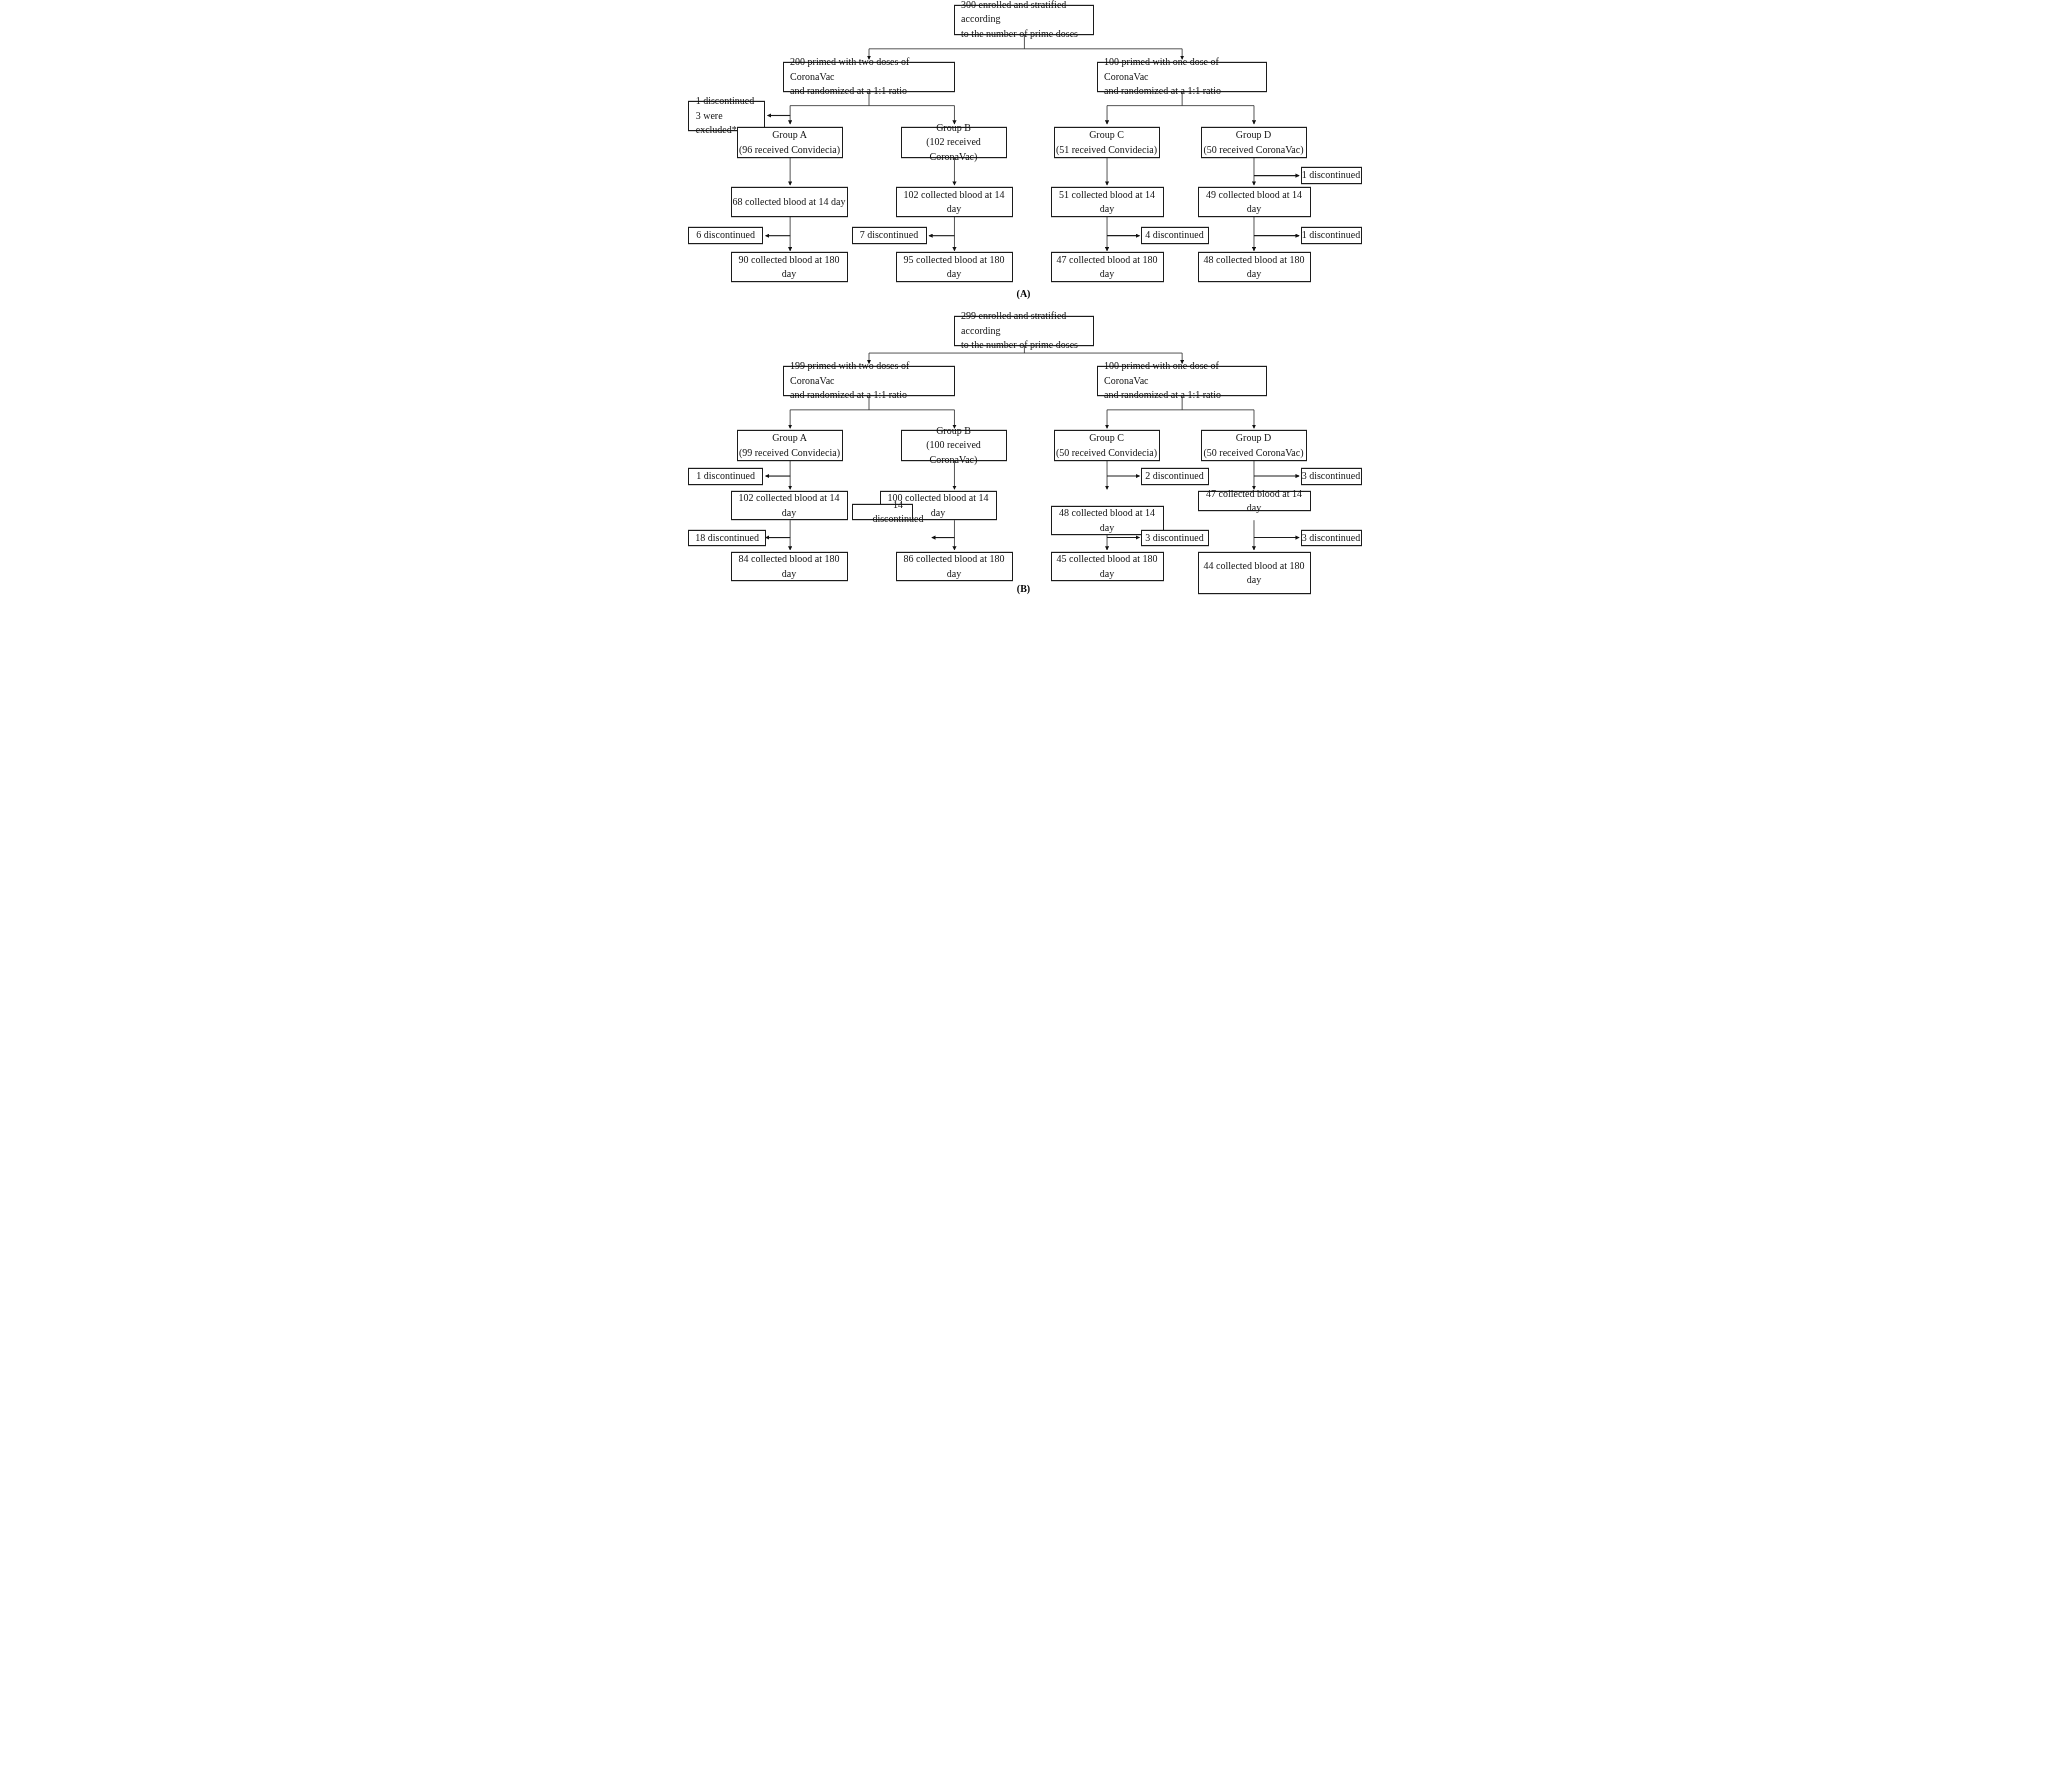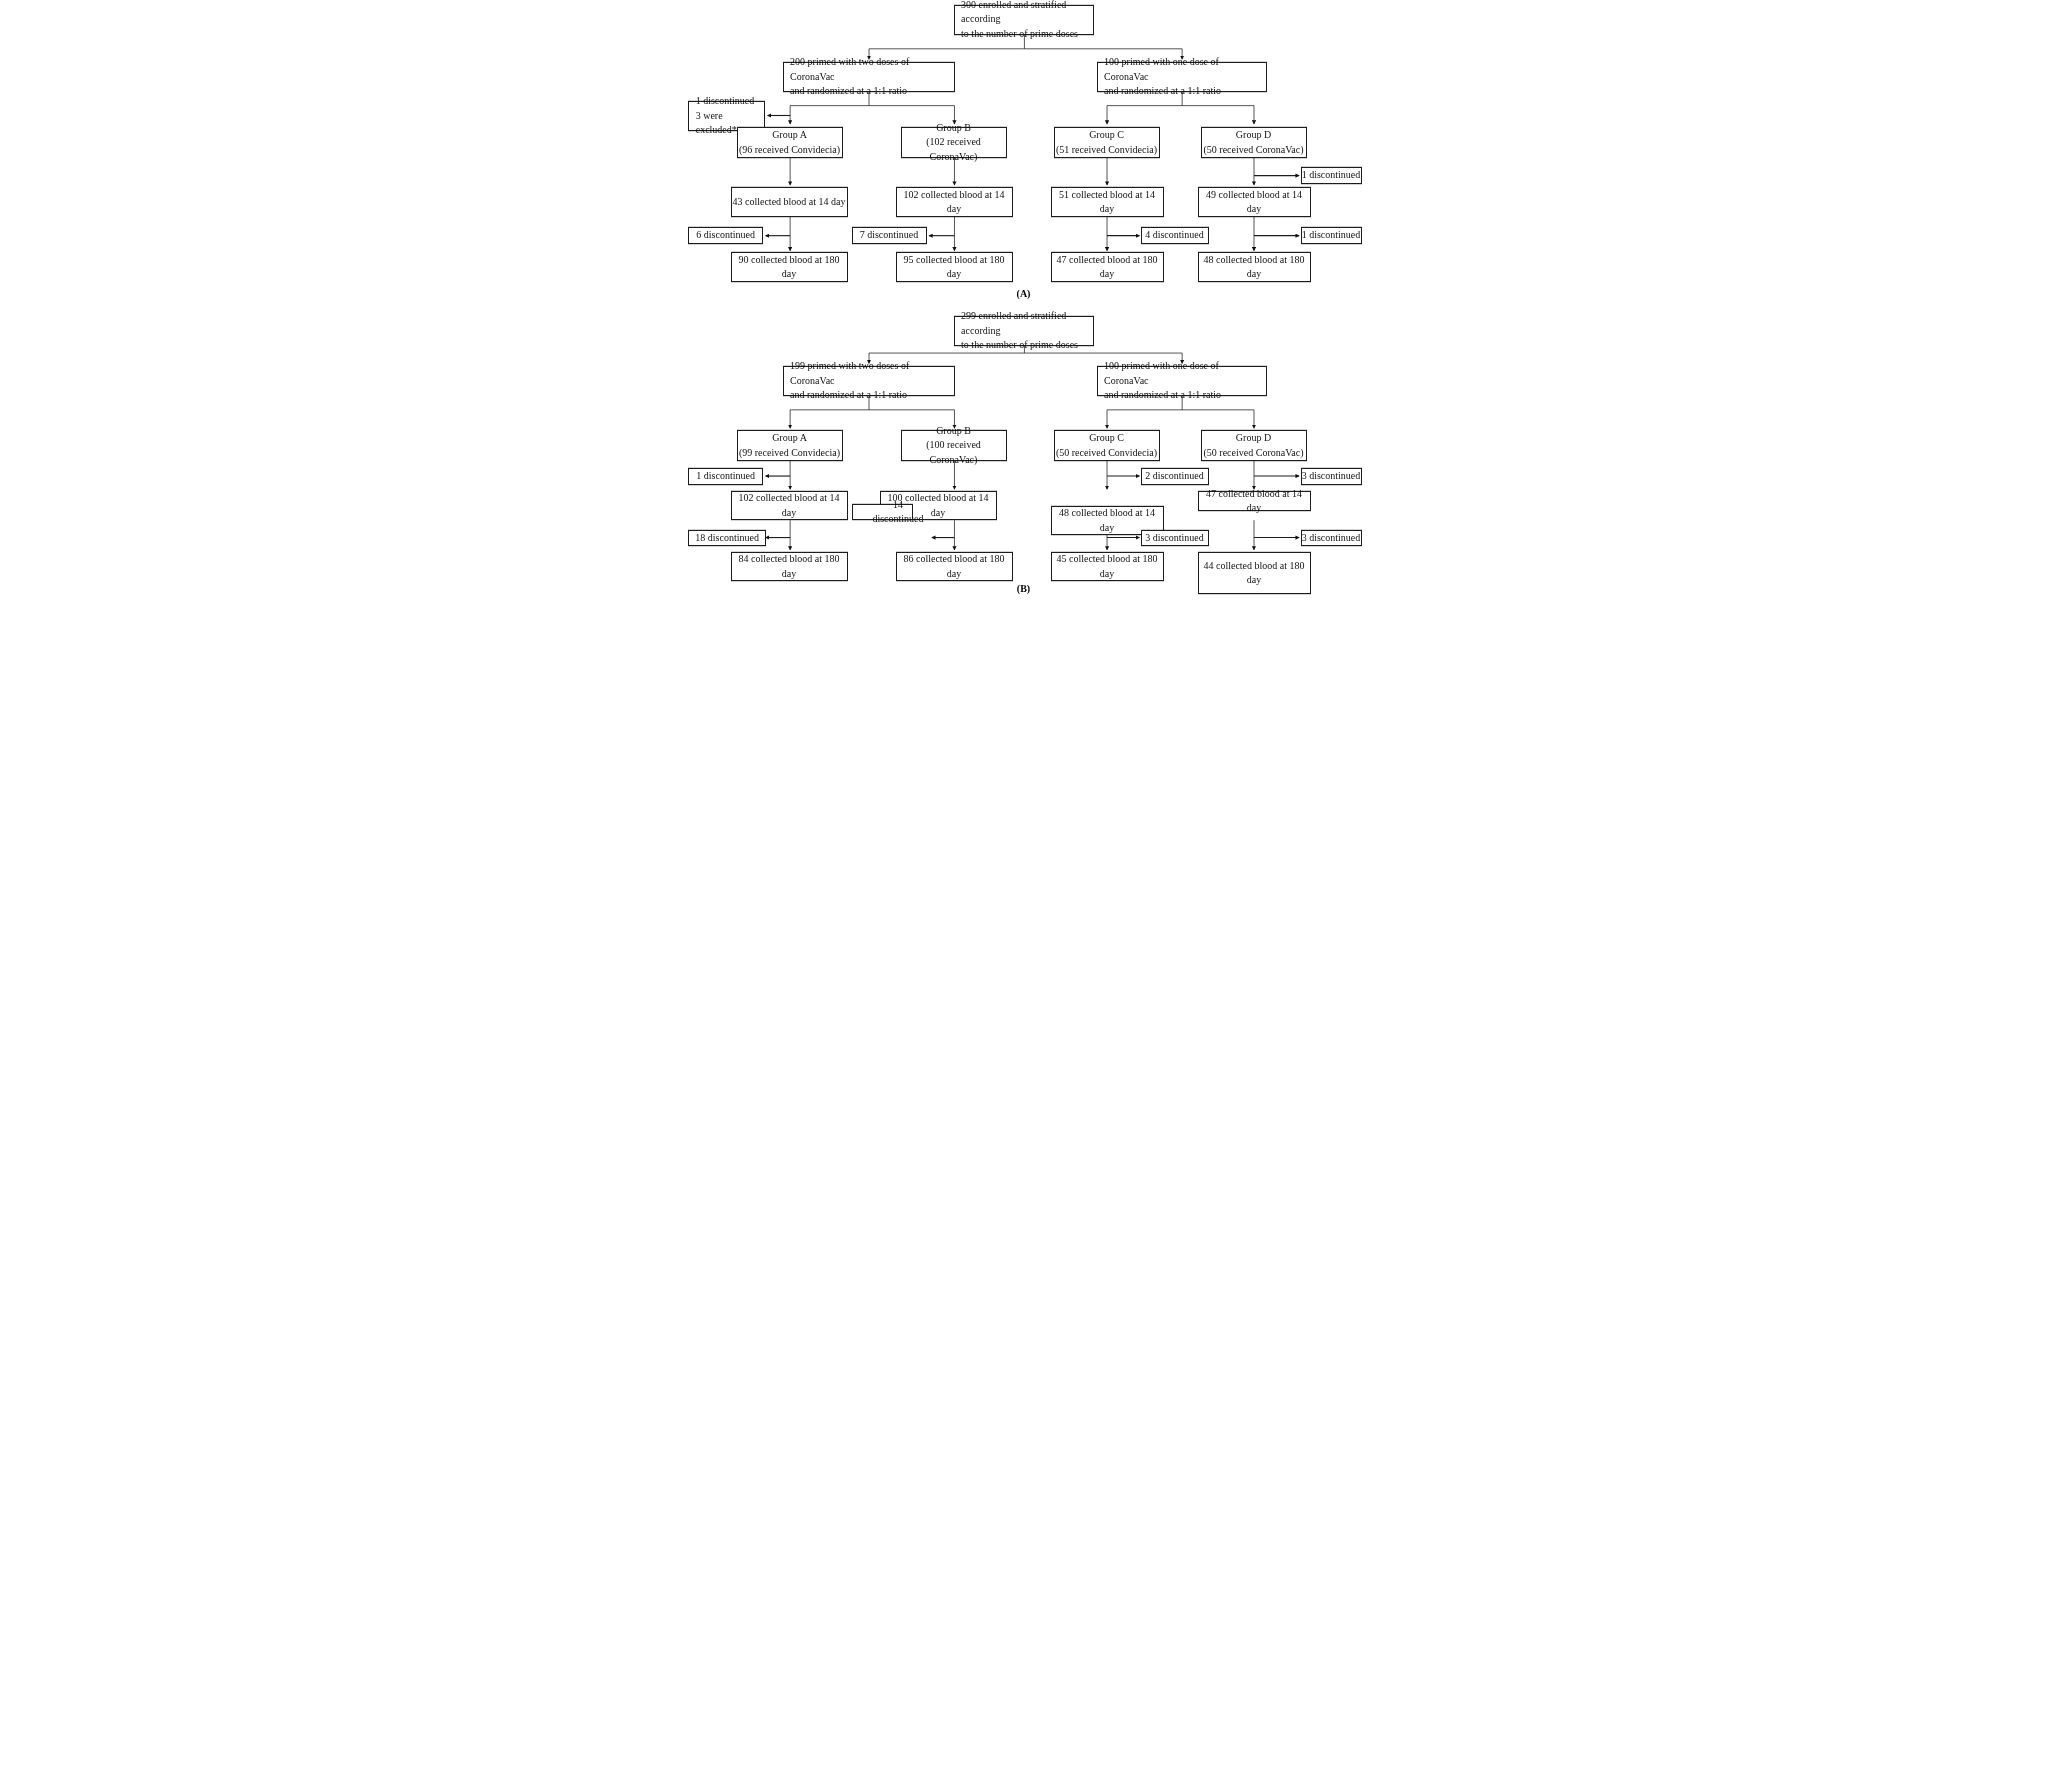--- a/index.html
+++ b/index.html
@@ -150,21 +150,21 @@
 (96 received Convidecia)</div>
   <div class="box" style="left:219px;  top:127px; width:106px; height:31px;">Group B
 (102 received CoronaVac)</div>
   <div class="box" style="left:372px;  top:127px; width:106px; height:31px;">Group C
 (51 received Convidecia)</div>
   <div class="box" style="left:519px; top:127px; width:106px; height:31px;">Group D
 (50 received CoronaVac)</div>
 
   <div class="box" style="left:619px; top:167px; width:61px; height:17px;">1 discontinued</div>
 
-  <div class="box" style="left:49px;  top:187px; width:117px; height:30px;">43 collected blood at 14 day</div>
+  <div class="box" style="left:49px;  top:187px; width:117px; height:30px;">68 collected blood at 14 day</div>
   <div class="box" style="left:214px;  top:187px; width:117px; height:30px;">102 collected blood at 14 day</div>
   <div class="box" style="left:369px;  top:187px; width:113px; height:30px;">51 collected blood at 14 day</div>
   <div class="box" style="left:516px; top:187px; width:113px; height:30px;">49 collected blood at 14 day</div>
 
   <div class="box" style="left:6.6px;   top:227px; width:75px; height:17px;">6 discontinued</div>
   <div class="box" style="left:170px;  top:227px; width:75px; height:17px;">7 discontinued</div>
   <div class="box" style="left:459px;  top:227px; width:68px; height:17px;">4 discontinued</div>
   <div class="box" style="left:619px; top:227px; width:61px; height:17px;">1 discontinued</div>
 
   <div class="box" style="left:49px;  top:252px; width:117px; height:30px;">90 collected blood at 180 day</div>

